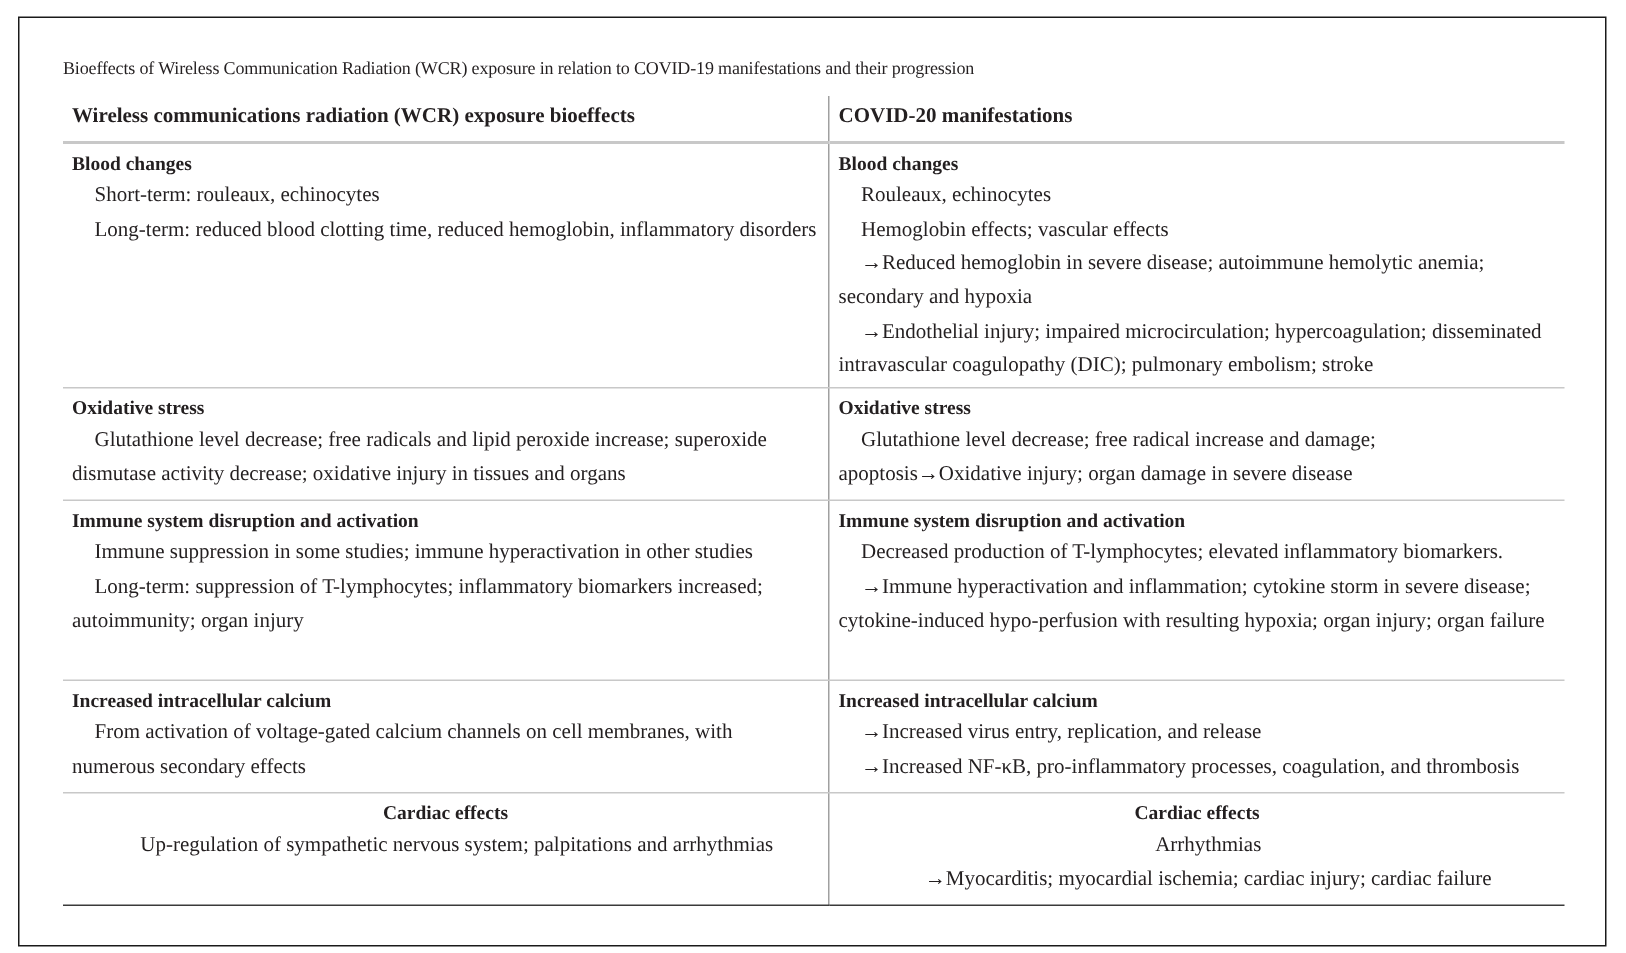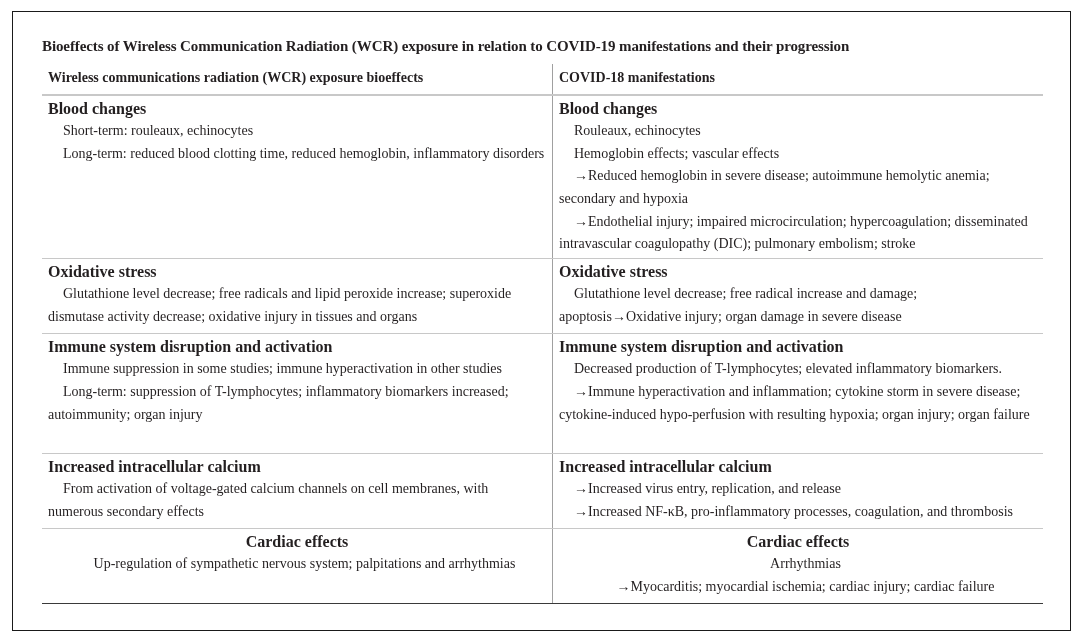--- a/index.html
+++ b/index.html
@@ -21,22 +21,22 @@
       top: 11px;
       width: 1059px;
       height: 620px;
       border: 1.5px solid #1a1a1a;
       box-sizing: border-box;
     }
     .caption {
       position: absolute;
       left: 42px;
       top: 38px;
-      font-size: 15px;
-      font-weight: bold;
+      font-size: 12px;
+      font-weight: normal;
       letter-spacing: -0.1px;
       white-space: nowrap;
     }
     table.bio {
       position: absolute;
       left: 42px;
       top: 64px;
       width: 1001px;
       border-collapse: collapse;
       font-size: 14px;
@@ -58,21 +58,21 @@
     table.bio tr.last td {
       border-bottom: 1.5px solid #3a3a3a;
       text-align: center;
     }
     table.bio .col-left {
       width: 485px;
       border-right: 1px solid #a0a0a0;
     }
     .sect-title {
       font-weight: bold;
-      font-size: 16px;
+      font-size: 13px;
     }
     .line {
       text-indent: 15px;
     }
     .row-blood td { height: 161px; box-sizing: border-box; }
     .row-ox td { height: 75px; box-sizing: border-box; }
     .row-imm td { height: 120px; box-sizing: border-box; }
     .row-ca td { height: 75px; box-sizing: border-box; }
     .row-card td { height: 75px; box-sizing: border-box; }
   </style>
@@ -80,21 +80,21 @@
 <body>
 
 <div class="frame"></div>
 
 <div class="caption">Bioeffects of Wireless Communication Radiation (WCR) exposure in relation to COVID-19 manifestations and their progression</div>
 
 <table class="bio">
   <thead>
     <tr>
       <th class="col-left">Wireless communications radiation (WCR) exposure bioeffects</th>
-      <th>COVID-18 manifestations</th>
+      <th>COVID-20 manifestations</th>
     </tr>
   </thead>
   <tbody>
 
     <tr class="row-blood">
       <td class="col-left">
         <div class="sect-title">Blood changes</div>
         <div class="line">Short-term: rouleaux, echinocytes</div>
         <div class="line">Long-term: reduced blood clotting time, reduced hemoglobin, inflammatory disorders</div>
       </td>

